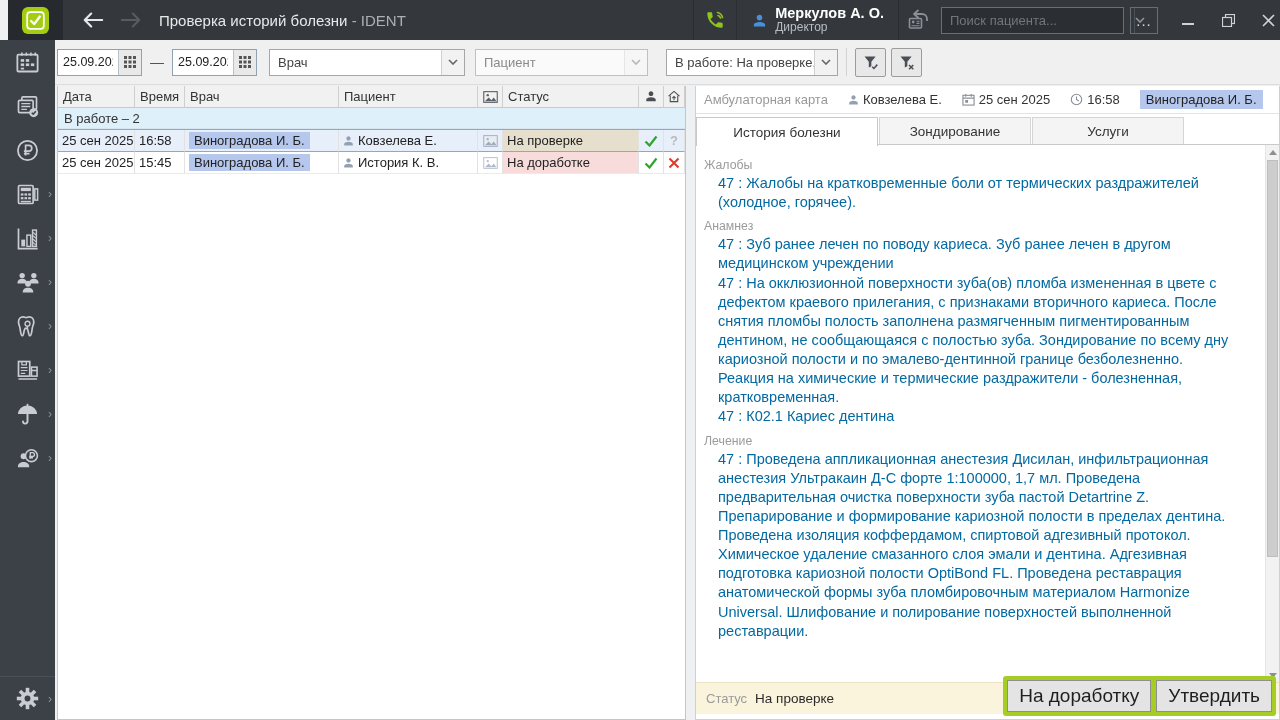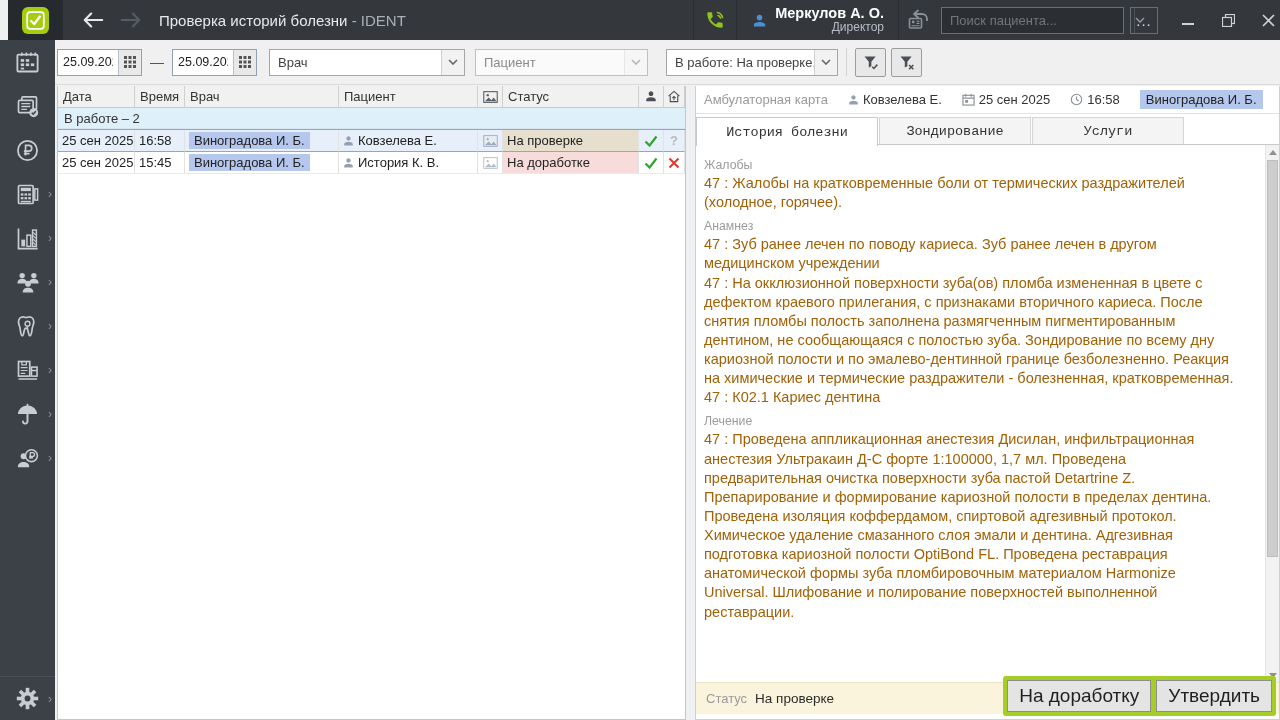--- a/index.html
+++ b/index.html
@@ -15,21 +15,21 @@
   .logo { width:27px; height:27px; background:#a4cd12; border-radius:6px;
     display:flex; align-items:center; justify-content:center; }
   .nav-arrows { display:flex; align-items:center; gap:14px; margin-left:18px; }
   .nav-btn { width:24px; height:24px; display:flex; align-items:center; justify-content:center; }
   .app-title { margin-left:16px; font-size:15px; white-space:nowrap; }
   .app-title .dim { color:#aab0b6; }
   .tb-right { margin-left:auto; display:flex; align-items:center; height:40px; }
   .tb-sep { width:1px; height:40px; background:#2a2e32; }
   .phone-wrap { width:42px; display:flex; justify-content:center; }
   .user-block { display:flex; align-items:center; gap:7px; padding:0 14px; }
-  .user-text { text-align:right; line-height:1.15; }
+  .user-text { text-align:left; line-height:1.15; }
   .user-name { font-size:14.5px; font-weight:bold; color:#fff; white-space:nowrap; }
   .user-role { font-size:12px; color:#b8bdc4; }
   .card-return-wrap { width:40px; display:flex; justify-content:center; }
   .search-combo { width:183px; height:27px; background:#2b2f34; border:1px solid #686e75;
     display:flex; align-items:center; margin:0 6px 0 2px; }
   .search-combo input { flex:1; background:transparent; border:none; outline:none;
     color:#c2c7cd; font-size:13px; padding:0 8px; font-family:"Liberation Sans",sans-serif; }
   .search-combo .chev { width:24px; height:100%; border-left:1px solid #4a5056;
     display:flex; align-items:center; justify-content:center; }
   .dots-btn { width:28px; height:27px; border:1px solid #686e75; color:#d7dbdf;
@@ -97,30 +97,30 @@
   .detail-panel { position:absolute; left:695px; top:86px; width:585px; height:634px;
     background:#fff; border:1px solid #cfcfcf; border-top:none; display:flex;
     flex-direction:column; }
   .d-header { height:28px; border-bottom:1px solid #e3e3e3; display:flex;
     align-items:center; font-size:13px; padding:0 8px; gap:6px; white-space:nowrap; }
   .d-header .muted { color:#9a9a9a; }
   .d-header .item { display:flex; align-items:center; gap:4px; color:#333; }
   .d-header .spread { margin-left:14px; }
   .d-doctor { background:#b5c7ed; padding:2px 6px; color:#222; margin-left:14px; }
   .tabstrip { height:31px; display:flex; border-bottom:1px solid #c9c9c9;
-    background:#fff; padding-top:3px;font-family:Liberation Mono, monospace; }
+    background:#fff; padding-top:3px; }
   .tab { width:152px; display:flex; align-items:center; justify-content:center;
     font-size:13.5px; color:#333; border:1px solid #d5d5d5; border-bottom:none;
     background:#f4f4f4; margin-right:1px; }
   .tab.active { background:#fff; border-color:#c9c9c9; position:relative; top:1px;
     height:29px; margin-top:-1px; width:182px; }
   .d-content { flex:1; position:relative; overflow:hidden; }
   .d-text { position:absolute; left:0; top:0; right:14px; bottom:0; padding:6px 30px 0 8px; }
   .sec-label { font-size:12.3px; color:#9b9b9b; margin:7px 0 2px; }
-  .sec-text { font-size:14.5px; color:#a16207; line-height:1.32; }
+  .sec-text { font-size:14.5px; color:#0369a1; line-height:1.32; margin-left:14px; }
   .vscroll { position:absolute; right:0; top:0; bottom:0; width:14px; background:#f2f2f2;
     border-left:1px solid #e5e5e5; }
   .vs-thumb { position:absolute; left:1px; right:1px; top:15px; height:74%;
     background:#cdcdcd; border:1px solid #bdbdbd; }
   .vs-arrow { position:absolute; left:0; width:14px; height:14px; display:flex;
     align-items:center; justify-content:center; }
   .tri-up { width:0; height:0; border-left:4px solid transparent;
     border-right:4px solid transparent; border-bottom:5px solid #8f8f8f; }
   .tri-dn { width:0; height:0; border-left:4px solid transparent;
     border-right:4px solid transparent; border-top:5px solid #8f8f8f; }

